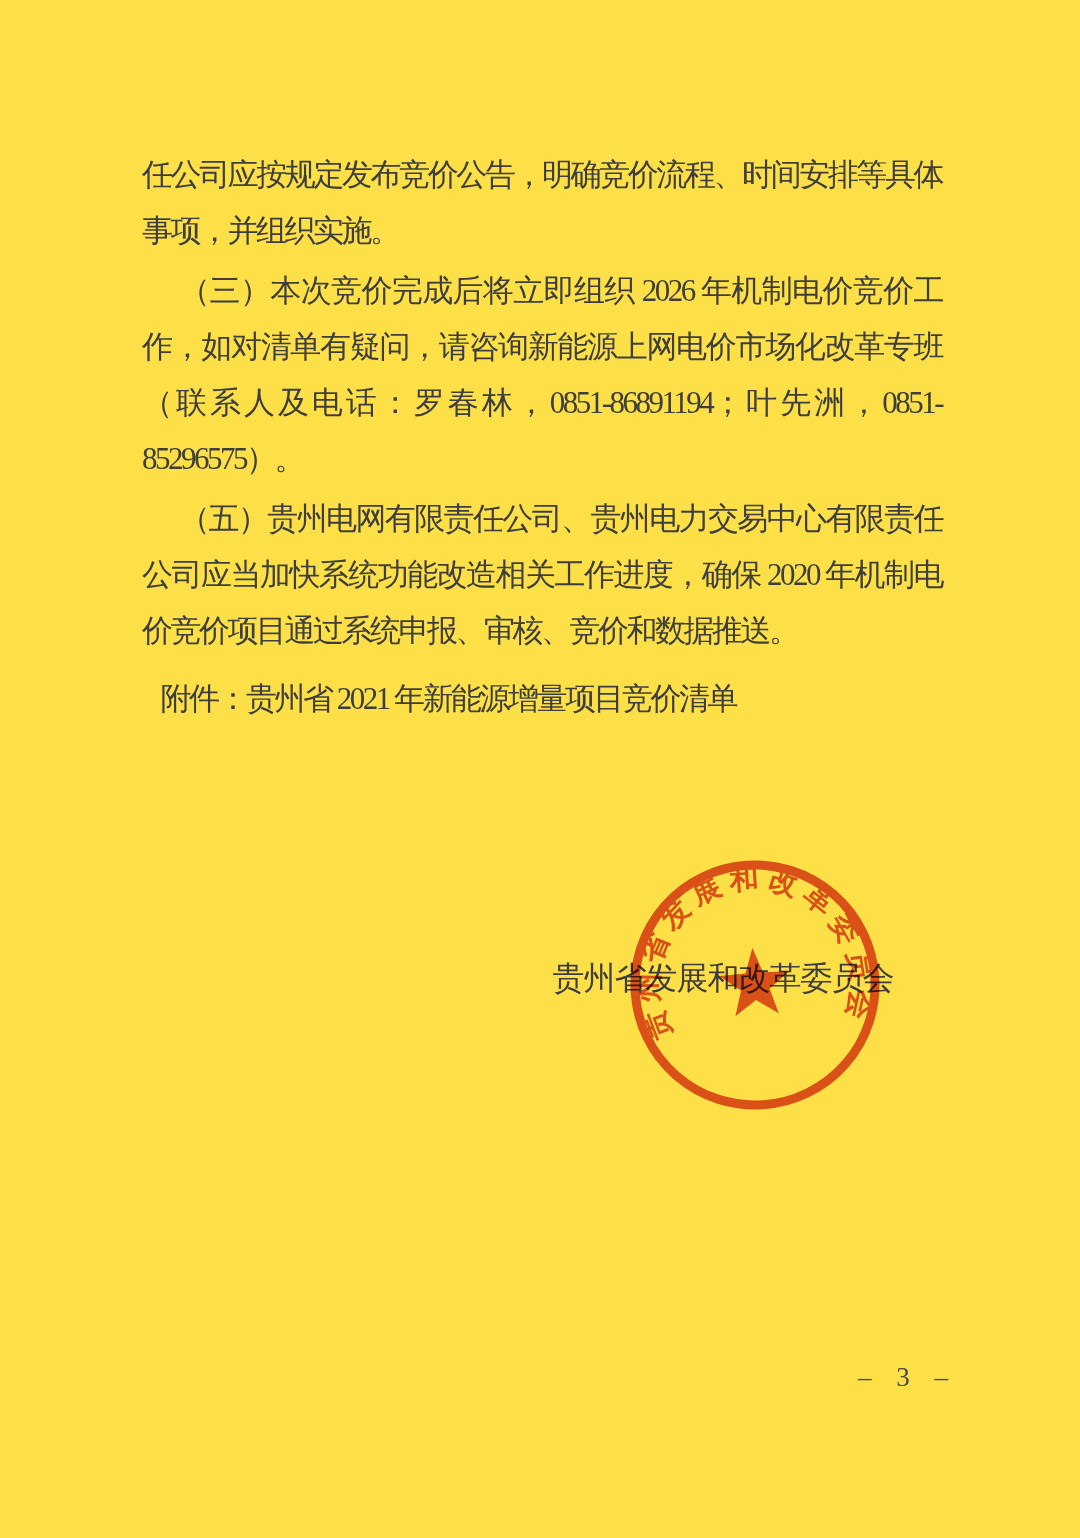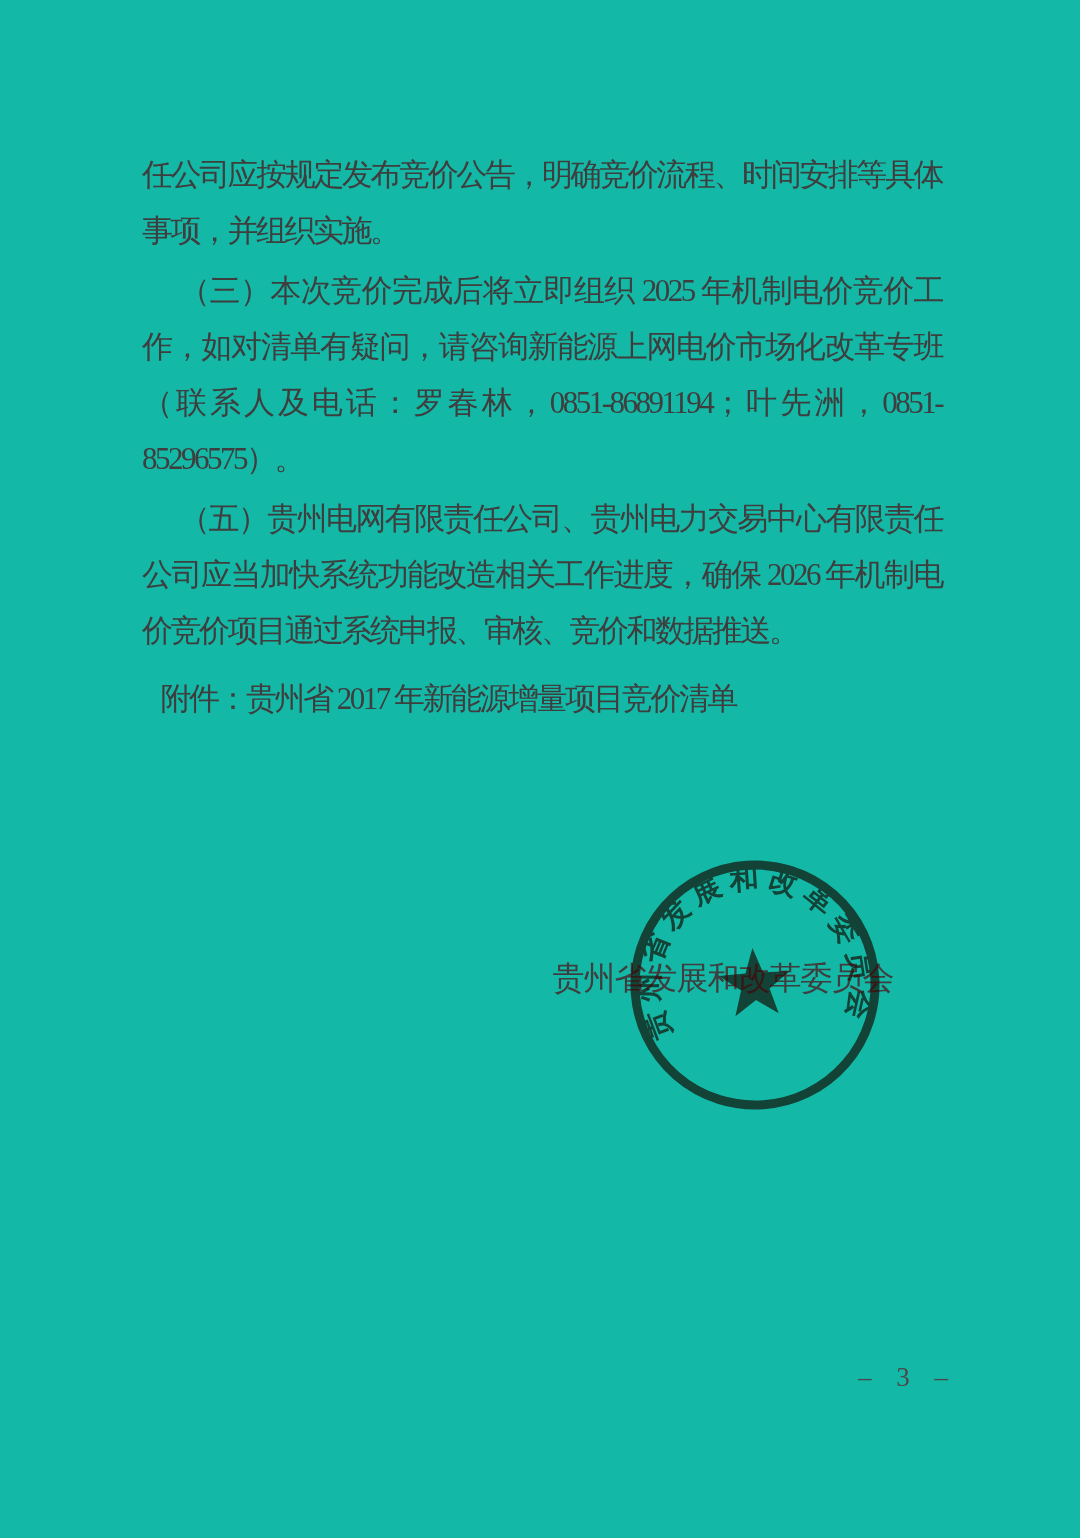--- a/index.html
+++ b/index.html
@@ -1,21 +1,21 @@
 <!DOCTYPE html>
 <html><head>
 <meta charset="utf-8">
 <style>
   * { margin: 0; padding: 0; box-sizing: border-box; }
   html, body { background: #e8e8e8; }
   .page {
     position: relative;
     width: 1080px;
     height: 1538px;
-    background: #14b8a6;
+    background: #fde047;
     overflow: hidden;
     font-family: "Liberation Serif", "DejaVu Serif", serif;
     color: #3f3f3f;
   }
   .content {
     position: absolute;
     left: 142px;
     top: 147px;
     width: 800px;
     font-size: 31px;
@@ -67,23 +67,23 @@
     color: #4a4a4a;
   }
 </style>
 </head>
 <body>
 
 <div class="page">
 
   <div class="content">
     <p class="para">任公司应按规定发布竞价公告，明确竞价流程、时间安排等具体事项，并组织实施。</p>
-    <p class="para indent">（三）本次竞价完成后将立即组织 2025 年机制电价竞价工作，如对清单有疑问，请咨询新能源上网电价市场化改革专班（联系人及电话：罗春林，0851-86891194；叶先洲，0851-85296575）。</p>
-    <p class="para indent">（五）贵州电网有限责任公司、贵州电力交易中心有限责任公司应当加快系统功能改造相关工作进度，确保 2026 年机制电价竞价项目通过系统申报、审核、竞价和数据推送。</p>
-    <p class="attachment">附件：贵州省 2017 年新能源增量项目竞价清单</p>
+    <p class="para indent">（三）本次竞价完成后将立即组织 2026 年机制电价竞价工作，如对清单有疑问，请咨询新能源上网电价市场化改革专班（联系人及电话：罗春林，0851-86891194；叶先洲，0851-85296575）。</p>
+    <p class="para indent">（五）贵州电网有限责任公司、贵州电力交易中心有限责任公司应当加快系统功能改造相关工作进度，确保 2020 年机制电价竞价项目通过系统申报、审核、竞价和数据推送。</p>
+    <p class="attachment">附件：贵州省 2021 年新能源增量项目竞价清单</p>
   </div>
 
   <div class="signature">
     <div>贵州省发展和改革委员会</div>
   </div>
 
   <svg class="seal" width="260" height="260" viewBox="0 0 260 260">
     <circle class="seal-ring" cx="130" cy="130" r="120"></circle>
     <polygon class="seal-star" points="130,93 138.8,117.9 165.2,118.6 144.3,134.6 151.7,159.9 130,145 108.3,159.9 115.7,134.6 94.8,118.6 121.2,117.9"></polygon>
     <path id="sealArc" d="M 50.5 185.6 A 97 97 0 1 1 209.5 185.6" fill="none"></path>

